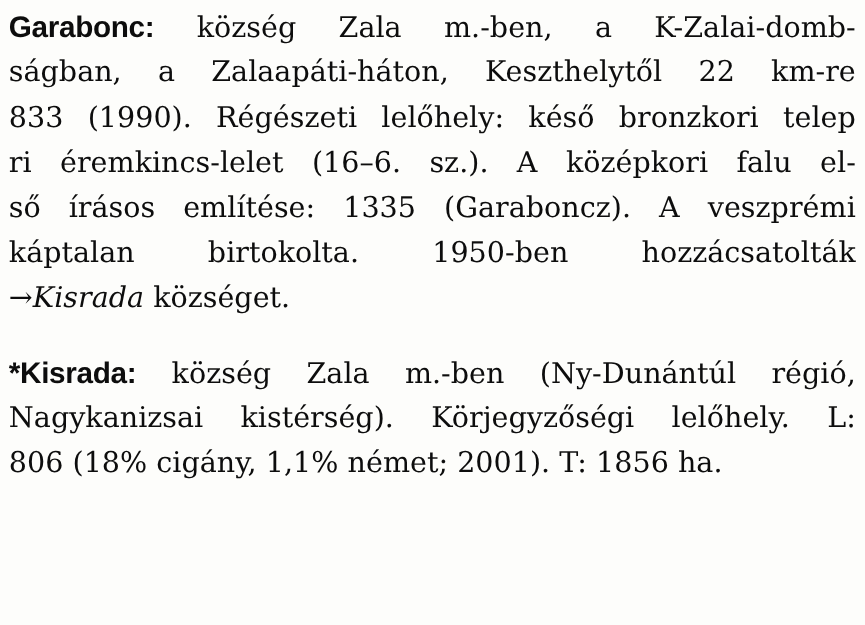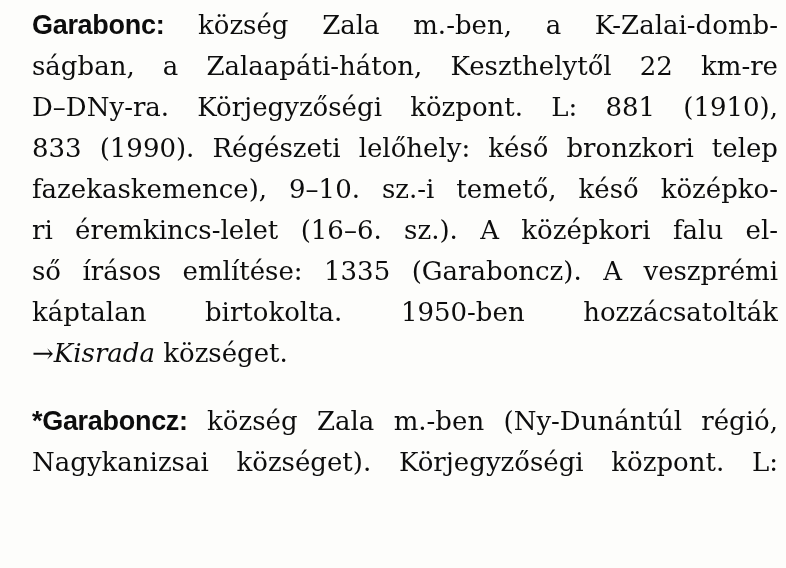--- a/index.html
+++ b/index.html
@@ -21,21 +21,20 @@
     font-size: 26px;
     color: #0d0d0d;
   }
   .line {
     height: 41px;
     line-height: 41px;
     text-align: justify;
     text-align-last: justify;
     overflow: hidden;
     white-space: normal;
-    margin-left: 24px;
   }
   .line.lastline {
     text-align-last: left;
   }
   .headword {
     font-family: "Liberation Sans", sans-serif;
     font-weight: 700;
     font-size: 27px;
     letter-spacing: -0.3px;
   }
@@ -49,31 +48,30 @@
 </head>
 <body>
 
 <div class="page">
 
   <div class="entry">
     <div class="line">
       <span class="headword">Garabonc:</span><span> község Zala m.-ben, a K-Zalai-domb-</span>
     </div>
     <div class="line">ságban, a Zalaapáti-háton, Keszthelytől 22 km-re</div>
-    <div class="line">D–DNy-ra. Körjegyzőségi központ. L: 881 (1910),</div>
     <div class="line">833 (1990). Régészeti lelőhely: késő bronzkori telep</div>
-    <div class="line">fazekaskemence), 9–10. sz.-i temető, késő középko-</div>
     <div class="line">ri éremkincs-lelet (16–6. sz.). A középkori falu el-</div>
     <div class="line">ső írásos említése: 1335 (Garaboncz). A veszprémi</div>
     <div class="line">káptalan birtokolta. 1950-ben hozzácsatolták</div>
     <div class="line lastline">
       <span>→</span><span class="xref">Kisrada</span><span> községet.</span>
     </div>
   </div>
 
   <div class="entry entry--second">
     <div class="line">
-      <span class="headword">*Garaboncz:</span><span> község Zala m.-ben (Ny-Dunántúl régió,</span>
+      <span class="headword">*Kisrada:</span><span> község Zala m.-ben (Ny-Dunántúl régió,</span>
     </div>
-    <div class="line">Nagykanizsai községet). Körjegyzőségi központ. L:</div>
+    <div class="line">Nagykanizsai kistérség). Körjegyzőségi lelőhely. L:</div>
+    <div class="line lastline">806 (18% cigány, 1,1% német; 2001). T: 1856 ha.</div>
   </div>
 
 </div>
 
 </body></html>

